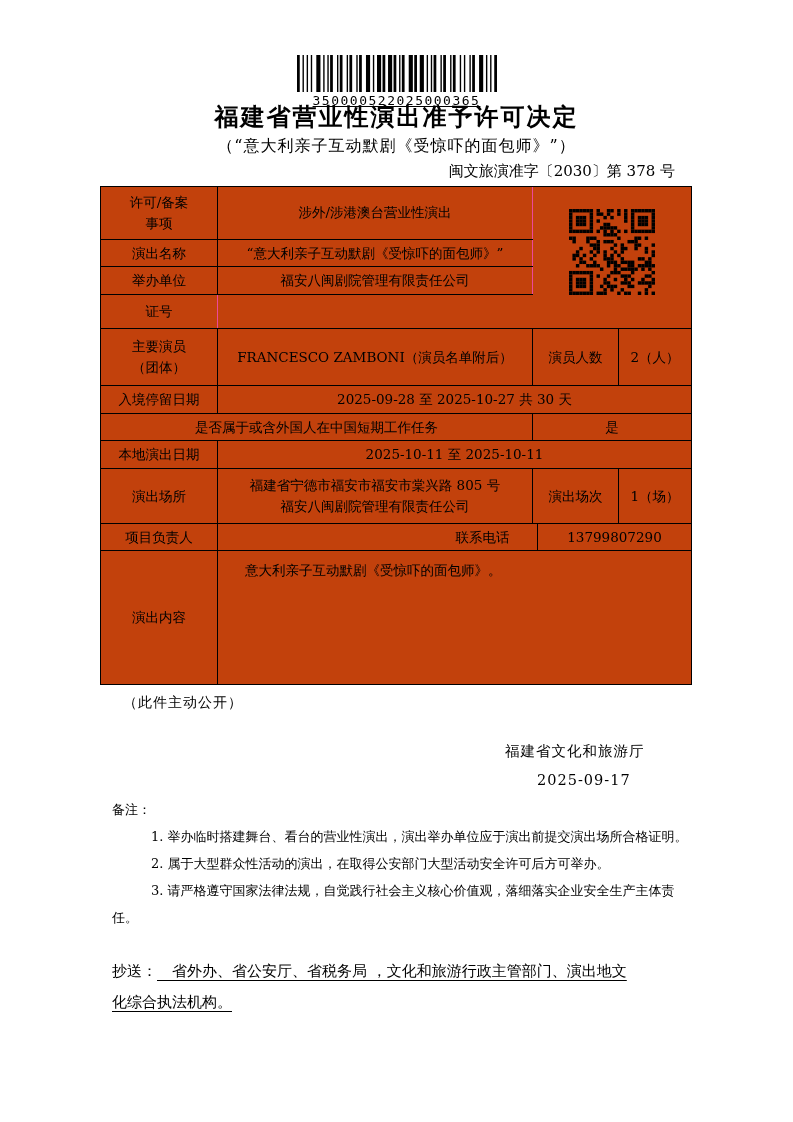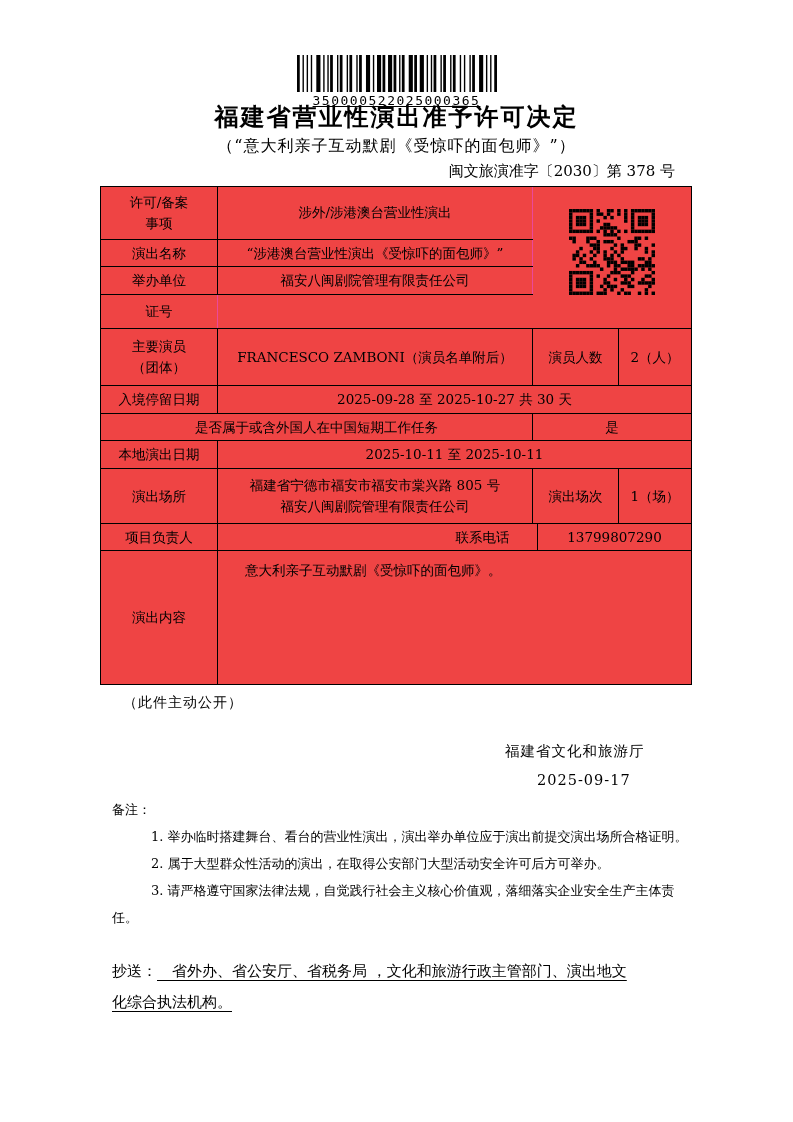--- a/index.html
+++ b/index.html
@@ -16,21 +16,21 @@
   .barcode-num { font-family:"DejaVu Sans Mono",monospace; font-size:13px;
     letter-spacing:1.5px; margin-top:1px; }
   .title { position:absolute; top:101px; left:0; width:100%; text-align:center;
     font-family:"DejaVu Sans","Liberation Sans",sans-serif;
     font-size:24px; font-weight:bold; letter-spacing:2px; margin:0; }
   .subtitle { position:absolute; top:136px; left:0; width:100%;
     text-align:center; font-size:16px; letter-spacing:1px; }
   .ref { position:absolute; top:162px; right:118px; font-size:15px; }
   
   .doc-table { position:absolute; top:186px; left:100px; width:592px;
-    border:1px solid #000; box-sizing:border-box; background:#ef4444; }
+    border:1px solid #000; box-sizing:border-box; background:#c2410c; }
   .trow { display:flex; border-bottom:1px solid #000; box-sizing:border-box; }
   .trow:last-child { border-bottom:none; }
   .cell { display:flex; align-items:center; justify-content:center;
     text-align:center; border-right:1px solid #000; box-sizing:border-box;
     font-size:13.5px; line-height:1.55; padding:0 4px; overflow:hidden; }
   .trow > .cell:last-child, .trow > .qr-cell { border-right:none; }
   .stack { display:flex; flex-direction:column; width:432px; box-sizing:border-box; }
   .srow { display:flex; border-bottom:1px solid #000; box-sizing:border-box; }
   .srow:last-child { border-bottom:none; }
   .srow .cell { border-right:1px solid #000; }
@@ -114,21 +114,21 @@
 
     <div class="trow" style="height:142px">
       <div class="stack">
         <div class="srow" style="height:53px">
           <div class="cell w117 preline">许可/备案
 事项</div>
           <div class="cell flex1">涉外/涉港澳台营业性演出</div>
         </div>
         <div class="srow" style="height:28px">
           <div class="cell w117">演出名称</div>
-          <div class="cell flex1">“涉港澳台营业性演出《受惊吓的面包师》”</div>
+          <div class="cell flex1">“意大利亲子互动默剧《受惊吓的面包师》”</div>
         </div>
         <div class="srow" style="height:28px">
           <div class="cell w117">举办单位</div>
           <div class="cell flex1">福安八闽剧院管理有限责任公司</div>
         </div>
         <div class="srow" style="height:33px">
           <div class="cell w117">证号</div>
         </div>
       </div>
       <div class="qr-cell">

